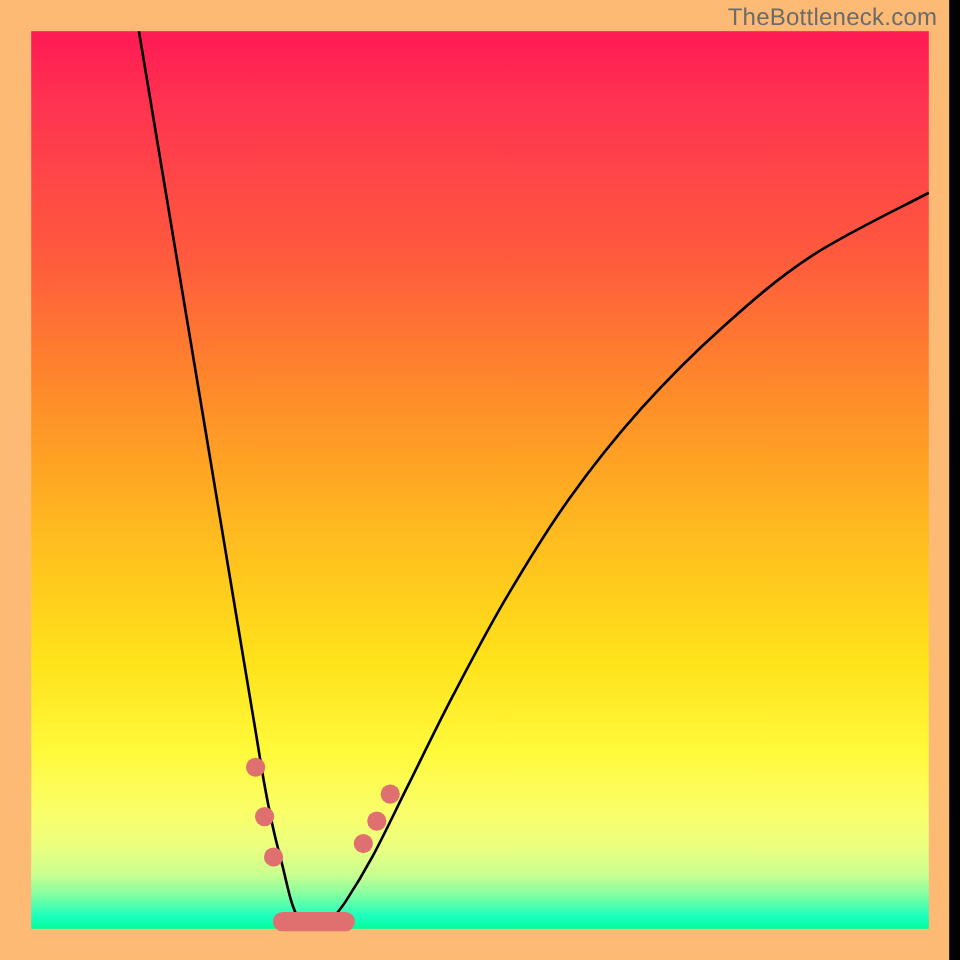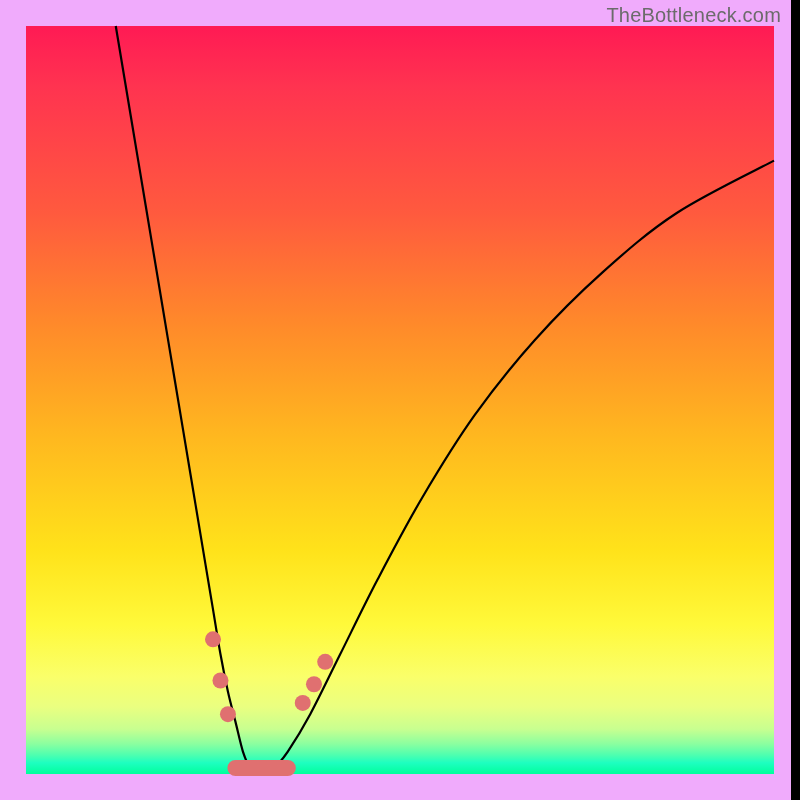--- a/index.html
+++ b/index.html
@@ -10,21 +10,21 @@
     background: #000;
     font-family: Arial, Helvetica, sans-serif;
     overflow: hidden;
   }
   .frame {
     position: absolute;
     left: 0;
     top: 0;
     width: 791px;
     height: 800px;
-    background: #f0abfc;
+    background: #fdba74;
   }
   .plot {
     position: absolute;
     left: 26px;
     top: 26px;
     width: 748px;
     height: 748px;
     
     background: linear-gradient(
       to bottom,

